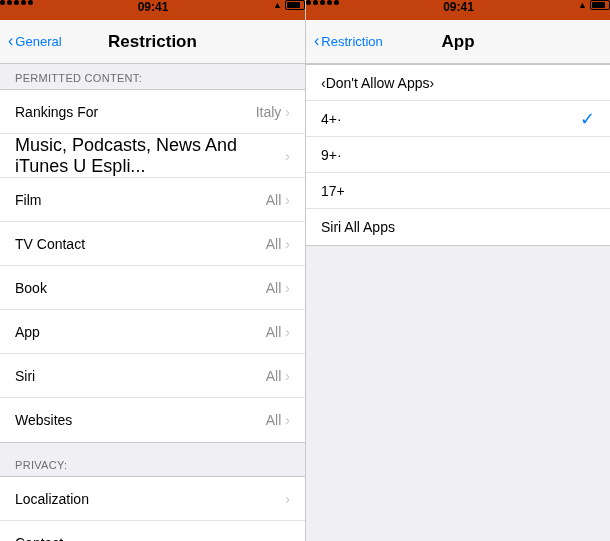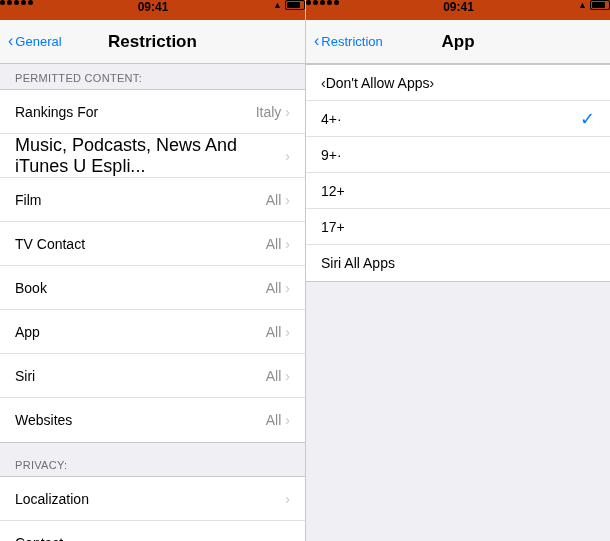--- a/index.html
+++ b/index.html
@@ -316,23 +316,20 @@
 
     <div class="right-list-item">
       <span class="list-item-label">4+·</span>
       <span class="checkmark">✓</span>
     </div>
 
     <div class="right-list-item">
       <span class="list-item-label">9+·</span>
     </div>
 
-    <div class="right-list-item">
-      <span class="list-item-label">12+</span>
-    </div>
 
     <div class="right-list-item">
       <span class="list-item-label">17+</span>
     </div>
 
     <div class="right-list-item">
       <span class="list-item-label">Siri All Apps</span>
     </div>
   </div>
 

